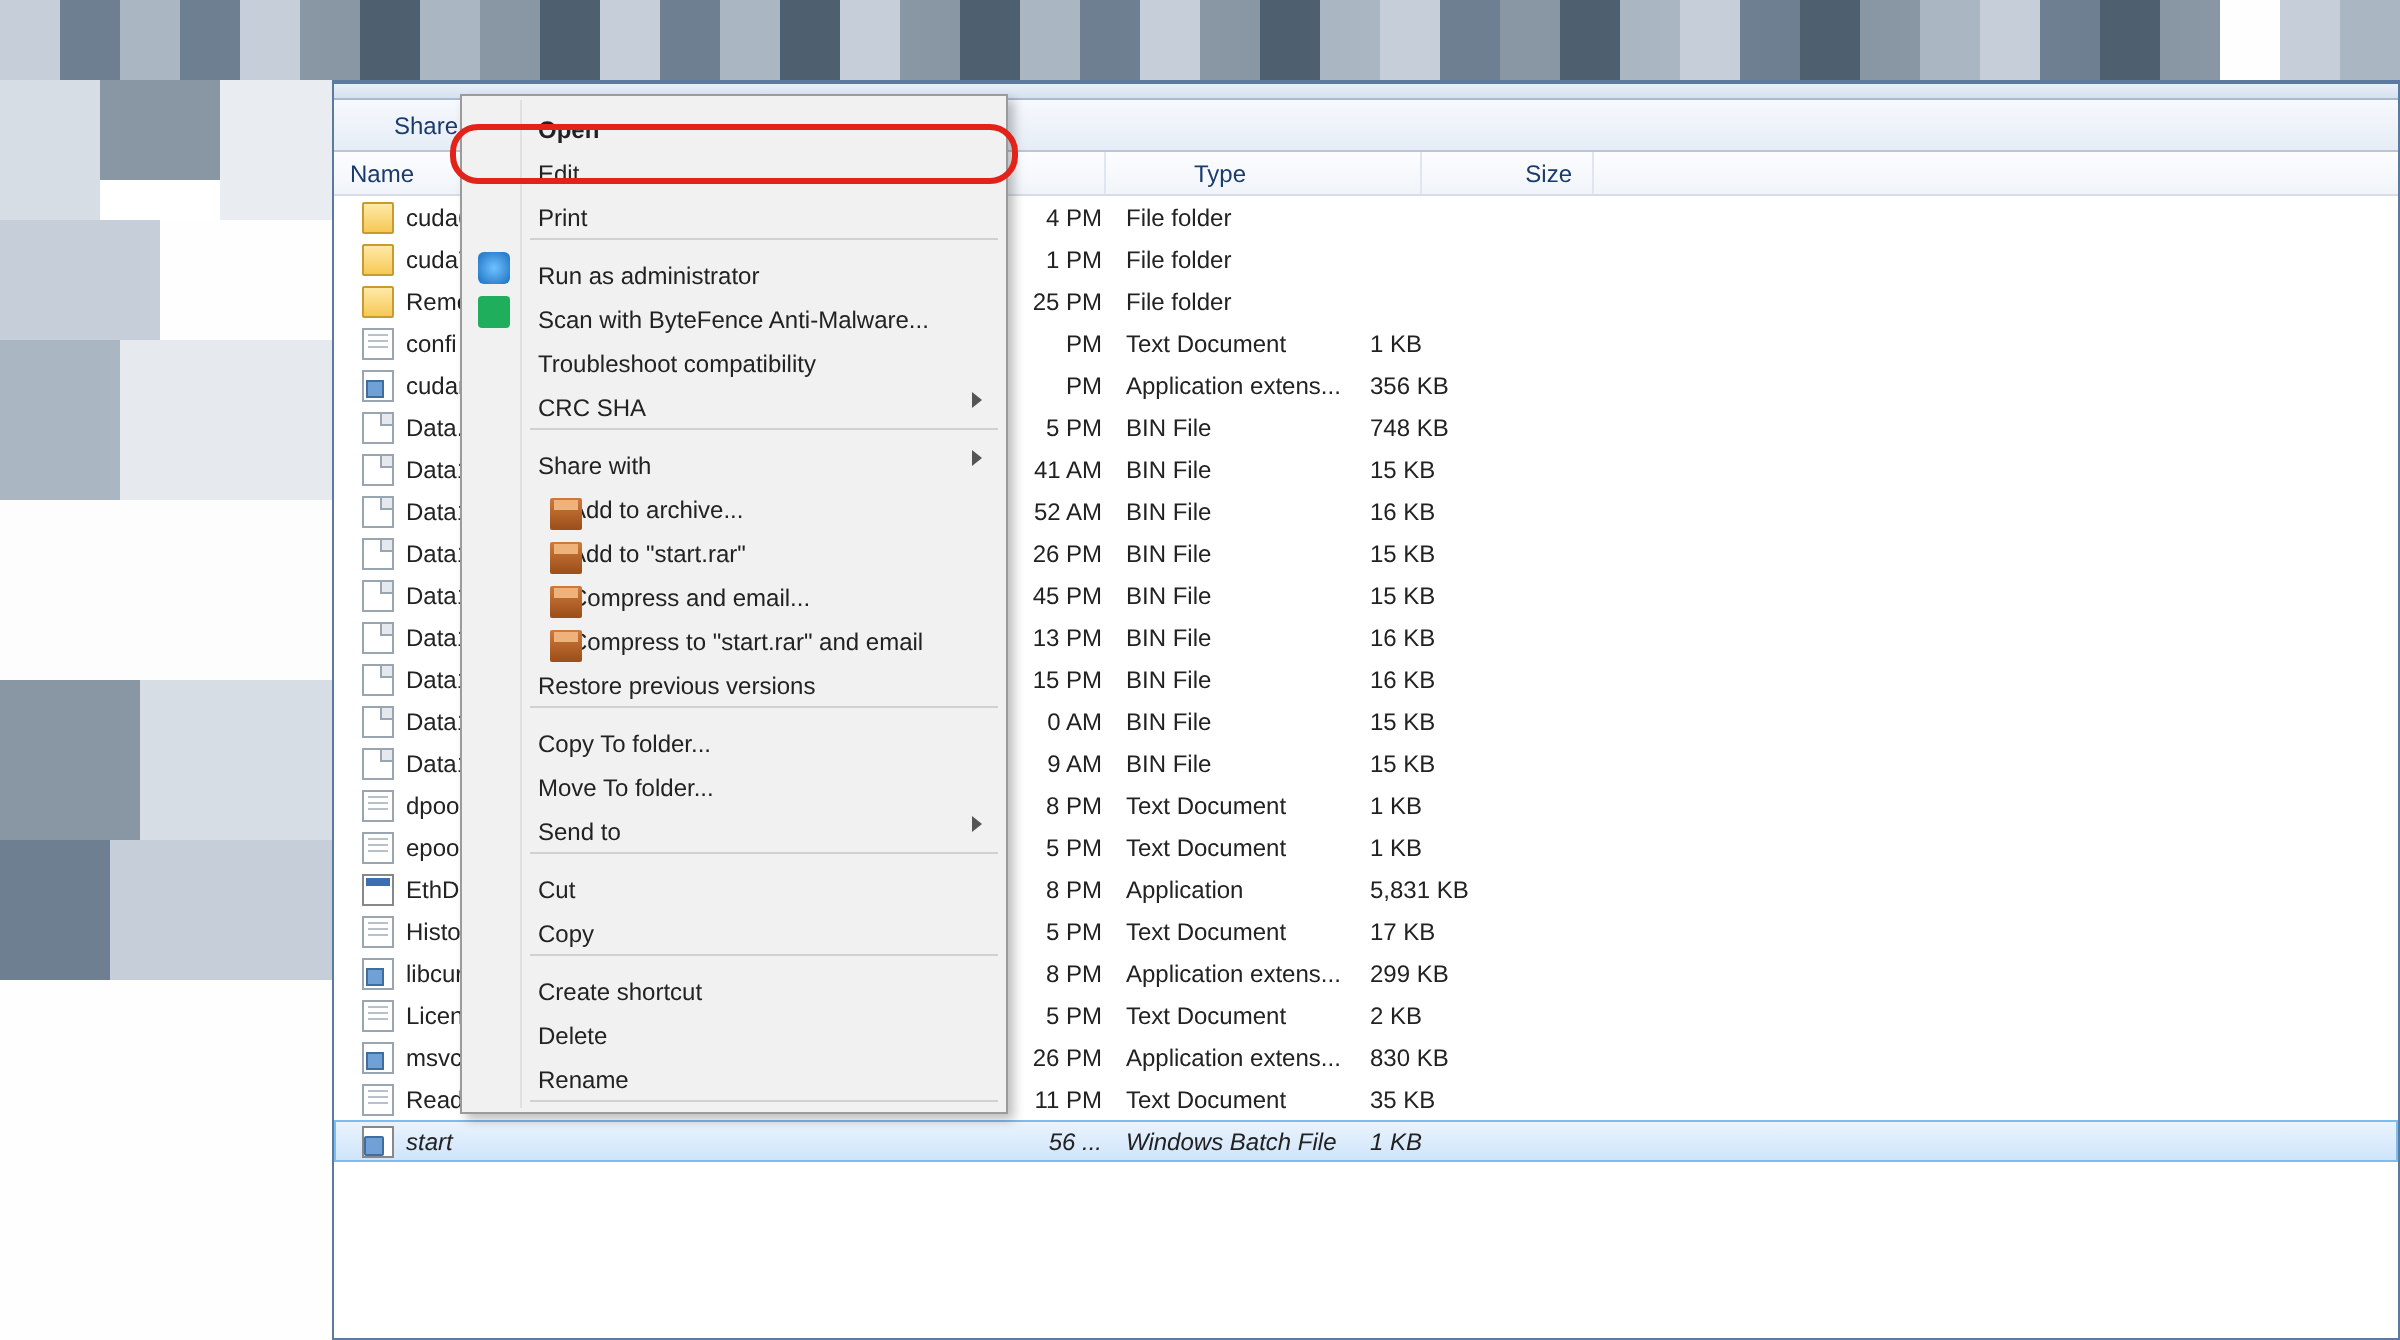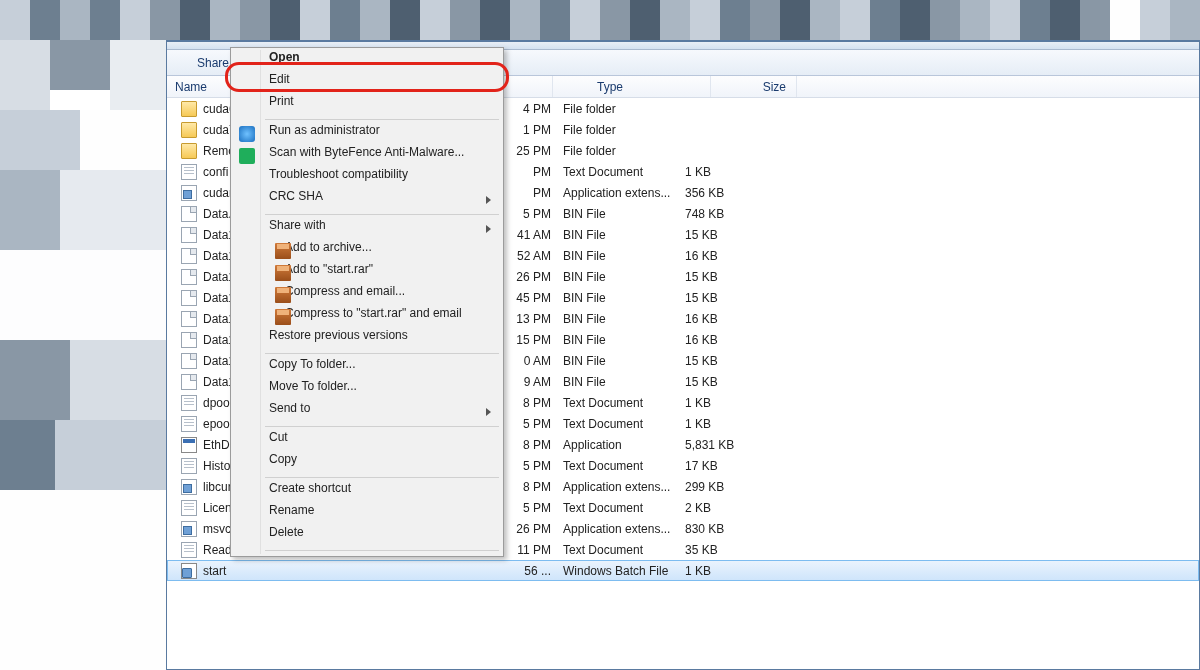--- a/index.html
+++ b/index.html
@@ -31,21 +31,21 @@
 
     .filelist { position:relative; }
     .frow { height:21px; display:flex; align-items:center; font-size:12px; color:#222;
             padding-left:14px;}
     .frow .ico { width:16px; height:16px; margin-right:6px; flex:none; }
     .frow .c-name { width:238px; white-space:nowrap; overflow:hidden; text-overflow:ellipsis;}
     .frow .c-date { width:122px; text-align:right; padding-right:12px;}
     .frow .c-type { width:122px; white-space:nowrap; overflow:hidden; text-overflow:ellipsis;}
     .frow .c-size { width:86px; padding-right:10px;}
     .frow.sel { background:linear-gradient(#eaf3fd,#cfe5fb); border:1px solid #7dbcf0;
-                padding-left:13px;}
+                padding-left:13px;font-style:italic;}
 
     
     .ico.folder { background:linear-gradient(#ffe9a8,#f6c956); border:1px solid #c79b2f; border-radius:1px; }
     .ico.txt { background:#fff; border:1px solid #9aa5b2; position:relative; }
     .ico.txt:before{content:"";position:absolute;top:2px;left:2px;right:2px;height:1px;background:#b7c0cb;box-shadow:0 3px 0 #b7c0cb,0 6px 0 #b7c0cb;}
     .ico.dll { background:#fff; border:1px solid #9aa5b2; position:relative; }
     .ico.dll:after{content:"";position:absolute;bottom:1px;left:1px;width:7px;height:7px;background:#6fa0d6;border:1px solid #3e6da0;}
     .ico.bin { background:#fff; border:1px solid #9aa5b2; position:relative;}
     .ico.bin:after{content:"";position:absolute;top:0;right:0;width:5px;height:5px;background:#e5e9ee;border-left:1px solid #9aa5b2;border-bottom:1px solid #9aa5b2;}
     .ico.exe { background:#fff;border:1px solid #888;position:relative;}
@@ -53,21 +53,21 @@
     .ico.bat { background:#fff;border:1px solid #888;position:relative;}
     .ico.bat:after{content:"";position:absolute;bottom:0;left:0;width:8px;height:8px;background:#6fa0d6;border:1px solid #3e6da0;border-radius:1px;}
 
     
     .ctxmenu { position:absolute; left:230px; top:47px; width:274px;
                background:#f1f1f1; border:1px solid #9b9b9b;
                box-shadow:3px 3px 5px rgba(0,0,0,0.25); font-size:12px; color:#222;
                padding:2px; }
     .ctxmenu .strip { position:absolute; top:2px; bottom:2px; left:2px; width:28px;
                       background:#f1f1f1; border-right:1px solid #e0e0e0;}
-    .mitem { position:relative; height:22px; display:flex; align-items:flex-start;
+    .mitem { position:relative; height:22px; display:flex; align-items:flex-end;
              padding-left:36px;}
     .mitem.bold{font-weight:600;}
     .mitem .arrow{position:absolute;right:10px;top:7px;width:0;height:0;
                   border-top:4px solid transparent;border-bottom:4px solid transparent;
                   border-left:5px solid #555;}
     .mitem .mico{position:absolute;left:6px;top:3px;width:16px;height:16px;}
     .msep { height:1px; margin:3px 2px 3px 32px; background:#d0d0d0;}
     .mico.shield{background:radial-gradient(#6fc1ff,#1a6fc0);border-radius:3px;}
     .mico.bf{background:#1fae5b;border-radius:2px;}
     .mico.rar{background:linear-gradient(#d07a3a,#9a4e1a);border-radius:1px;position:relative;}
@@ -382,21 +382,21 @@
       <span>Cut</span>
     </div>
     <div class="mitem">
       <span>Copy</span>
     </div>
     <div class="msep"></div>
     <div class="mitem">
       <span>Create shortcut</span>
     </div>
     <div class="mitem">
+      <span>Delete</span>
+    </div>
+    <div class="mitem">
       <span>Rename</span>
     </div>
-    <div class="mitem">
-      <span>Delete</span>
-    </div>
     <div class="msep"></div>
   </div>
 
 <div class="redmark"></div>
 
 </body></html>

